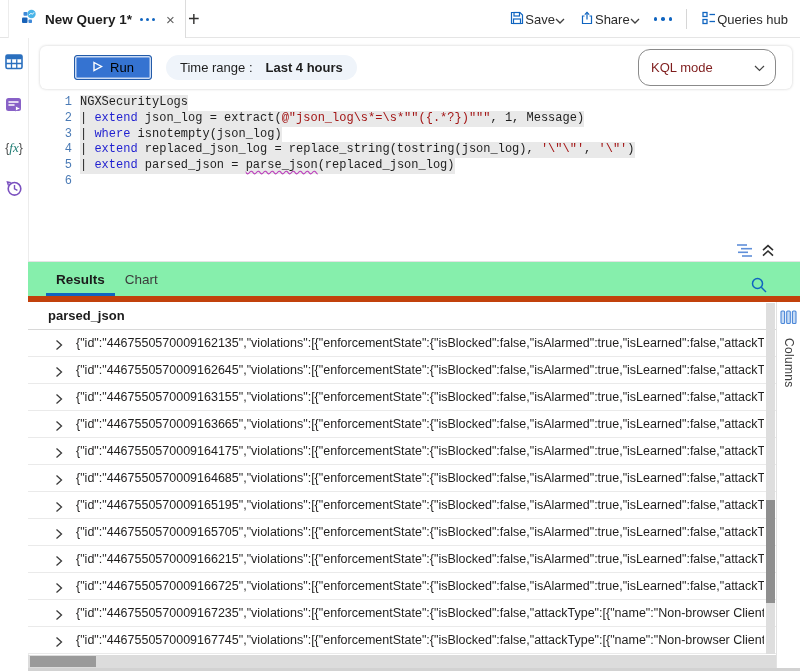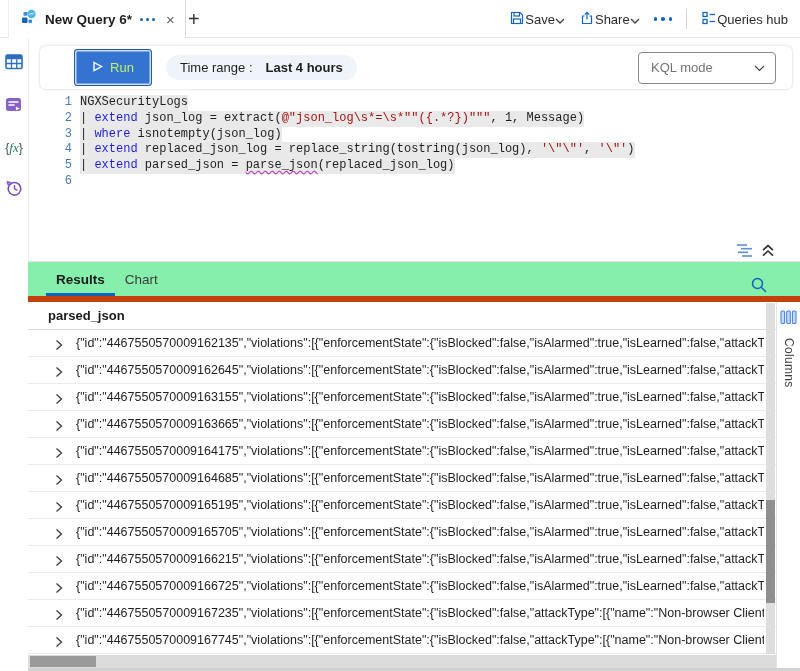--- a/index.html
+++ b/index.html
@@ -22,27 +22,27 @@
 
   
   .sidebar { position:absolute; left:0; top:38px; width:28px; height:633px; background:#fff; display:flex; flex-direction:column; align-items:center; padding-top:16px; gap:23px; z-index:2; }
   .vline { position:absolute; left:28px; top:38px; width:1px; height:633px; background:#ececec; }
   .fx-icon { font-size:12px; color:#4a4a4a; white-space:nowrap; }
   .fx-icon i { color:#1e7b72; font-family:"Liberation Serif",serif; font-style:italic; font-size:13px; }
 
   
   .toolbar-card { position:absolute; left:40px; top:46px; width:752px; height:43px; background:#fff; border-radius:6px;
                   box-shadow:0 0 3px rgba(0,0,0,.20); display:flex; align-items:center; padding:0 8px 0 34px; gap:14px; }
-  .run-btn { display:flex; align-items:center; justify-content:center; gap:7px; width:78px; height:37px;
+  .run-btn { display:flex; align-items:center; justify-content:center; gap:7px; width:78px; height:25px;
              background:#3573d1; border:1px solid #235ba8; box-shadow:inset 0 0 0 1.5px rgba(255,255,255,.75);
-             border-radius:3px; color:#bef264; font-size:13px; }
+             border-radius:3px; color:#000000; font-size:13px; }
   .pill { display:flex; align-items:center; gap:13px; height:25px; border-radius:13px; background:#eff4fa; padding:0 14px; font-size:13px; color:#1f1f1f; white-space:nowrap; }
   .pill b { font-weight:700; }
-  .kql-select { margin-left:auto; margin-right:8px; width:138px; height:32px; border:1px solid #8a8a8a; border-radius:4px;
-                display:flex; align-items:center; padding:0 10px 0 12px; font-size:13px; color:#737373; background:#fff; }
+  .kql-select { margin-left:auto; margin-right:8px; width:138px; height:37px; border:1px solid #8a8a8a; border-radius:12px;
+                display:flex; align-items:center; padding:0 10px 0 12px; font-size:13px; color:#7f1d1d; background:#fff; }
   .kql-select .chev { margin-left:auto; }
 
   
   .editor { position:absolute; left:28px; top:95px; width:772px; }
   .code-line { display:flex; height:15.8px; line-height:15.8px; font-family:"Liberation Mono","DejaVu Sans Mono",monospace; font-size:12px; }
   .lnum { width:44px; text-align:right; color:#4a7ab5; flex:none; }
   .ltext { margin-left:8px; background:#e9e9e9; color:#1e1e1e; white-space:pre; }
   .tk-k { color:#1f1fd0; }
   .tk-s { color:#a31515; }
   .tk-u { text-decoration-line:underline; text-decoration-style:wavy; text-decoration-color:#bb40bb; text-underline-offset:2px; }
@@ -85,21 +85,21 @@
     <div class="qtab">
       <span>
         <svg width="16" height="16" viewBox="0 0 16 16">
           <circle cx="10.5" cy="5" r="4.2" fill="#49b4e8"></circle>
           <polyline points="8,6.2 10,4.2 11.2,5.4 13,3.4" stroke="#fff" stroke-width="1" fill="none"></polyline>
           <rect x="1" y="8.5" width="5.5" height="5.5" rx="1" fill="#1963b8"></rect>
           <rect x="7.5" y="10.5" width="3.5" height="3.5" rx="0.8" fill="#3f89d8"></rect>
           <rect x="2.5" y="3" width="3.8" height="3.8" rx="0.8" fill="#3f89d8"></rect>
         </svg>
       </span>
-      <span class="qtab-title">New Query 6*</span>
+      <span class="qtab-title">New Query 1*</span>
       <span class="dots">
           <i></i>
           <i></i>
           <i></i>
         </span>
       <span class="qtab-close">×</span>
     </div>
     <div class="newtab">+</div>
 
     <div class="topbar-right">

